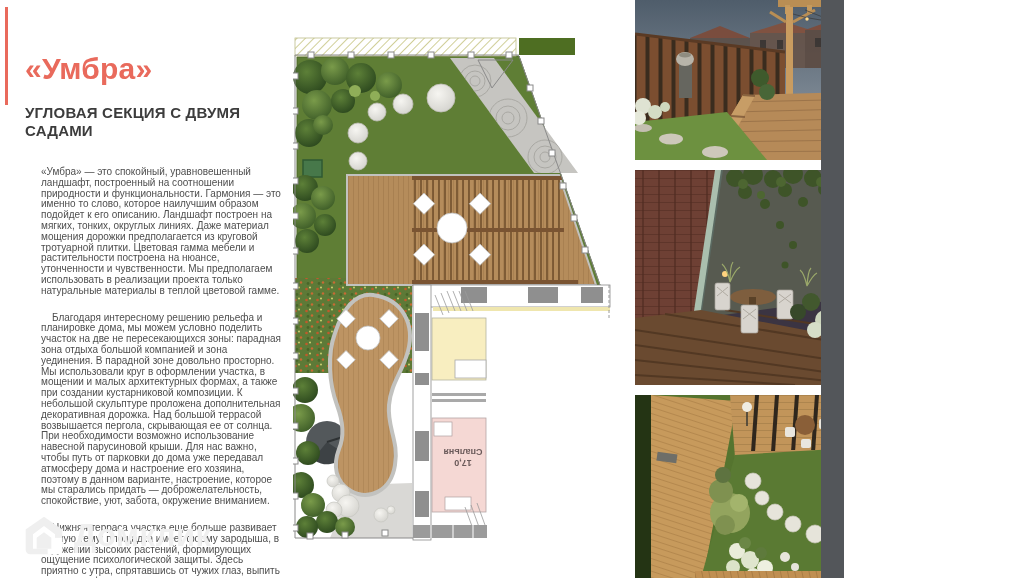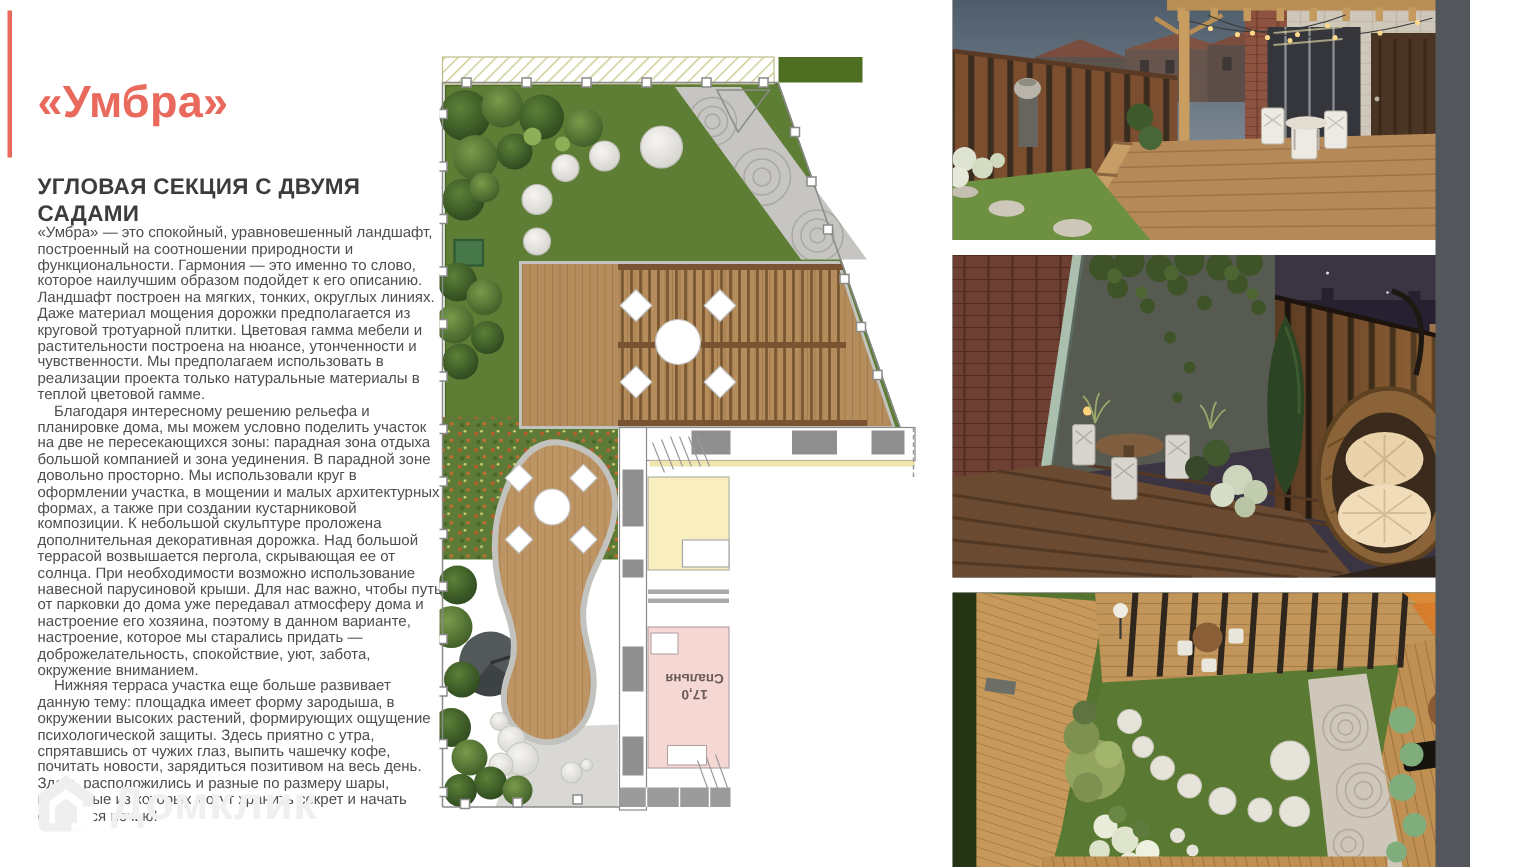--- a/index.html
+++ b/index.html
@@ -1,25 +1,25 @@
 <!DOCTYPE html>
 <html><head>
 <meta charset="utf-8">
 <style>
   html,body{margin:0;padding:0;background:#fff;}
-  #page{position:relative;width:980px;height:578px;background:#fff;overflow:hidden;
+  #page{position:relative;width:844px;height:578px;background:#fff;overflow:hidden;
         font-family:"Liberation Sans",sans-serif;}
   .accent-line{position:absolute;left:5px;top:7px;width:3px;height:98px;background:#e96a5c;}
   h1.title{margin:0;position:absolute;left:25px;top:52px;font-size:30px;font-weight:600;
            color:#e96a5c;letter-spacing:.2px;}
-  h2.subtitle{margin:0;position:absolute;left:25px;top:116px;width:245px;font-size:15px;
+  h2.subtitle{margin:0;position:absolute;left:25px;top:104px;width:245px;font-size:15px;
               font-weight:700;color:#3c3c3c;line-height:1.22;letter-spacing:.2px;}
   .body-text{position:absolute;left:25px;top:151px;width:272px;font-size:10px;
              line-height:10.8px;color:#4e4e4e;}
-  .body-text p{margin:0;}
+  .body-text p{margin:16px;}
   .body-text p.indent{text-indent:11px;}
   .watermark{position:absolute;left:22px;top:514px;display:flex;align-items:center;gap:8px;}
   .watermark .wm-text{font-size:31px;font-weight:700;color:#f0f0f0;letter-spacing:.5px;text-align:right;}
   .plan-wrap{position:absolute;left:293px;top:33px;width:334px;height:512px;}
   .photo{position:absolute;left:635px;width:366px;overflow:hidden;background:#444;}
   .photo svg{display:block;}
   .photo1{top:0;height:160px;}
   .photo2{top:170px;height:215px;}
   .photo3{top:395px;height:183px;}
   .side-strip{position:absolute;right:0;top:0;width:23px;height:578px;background:#53565a;}

